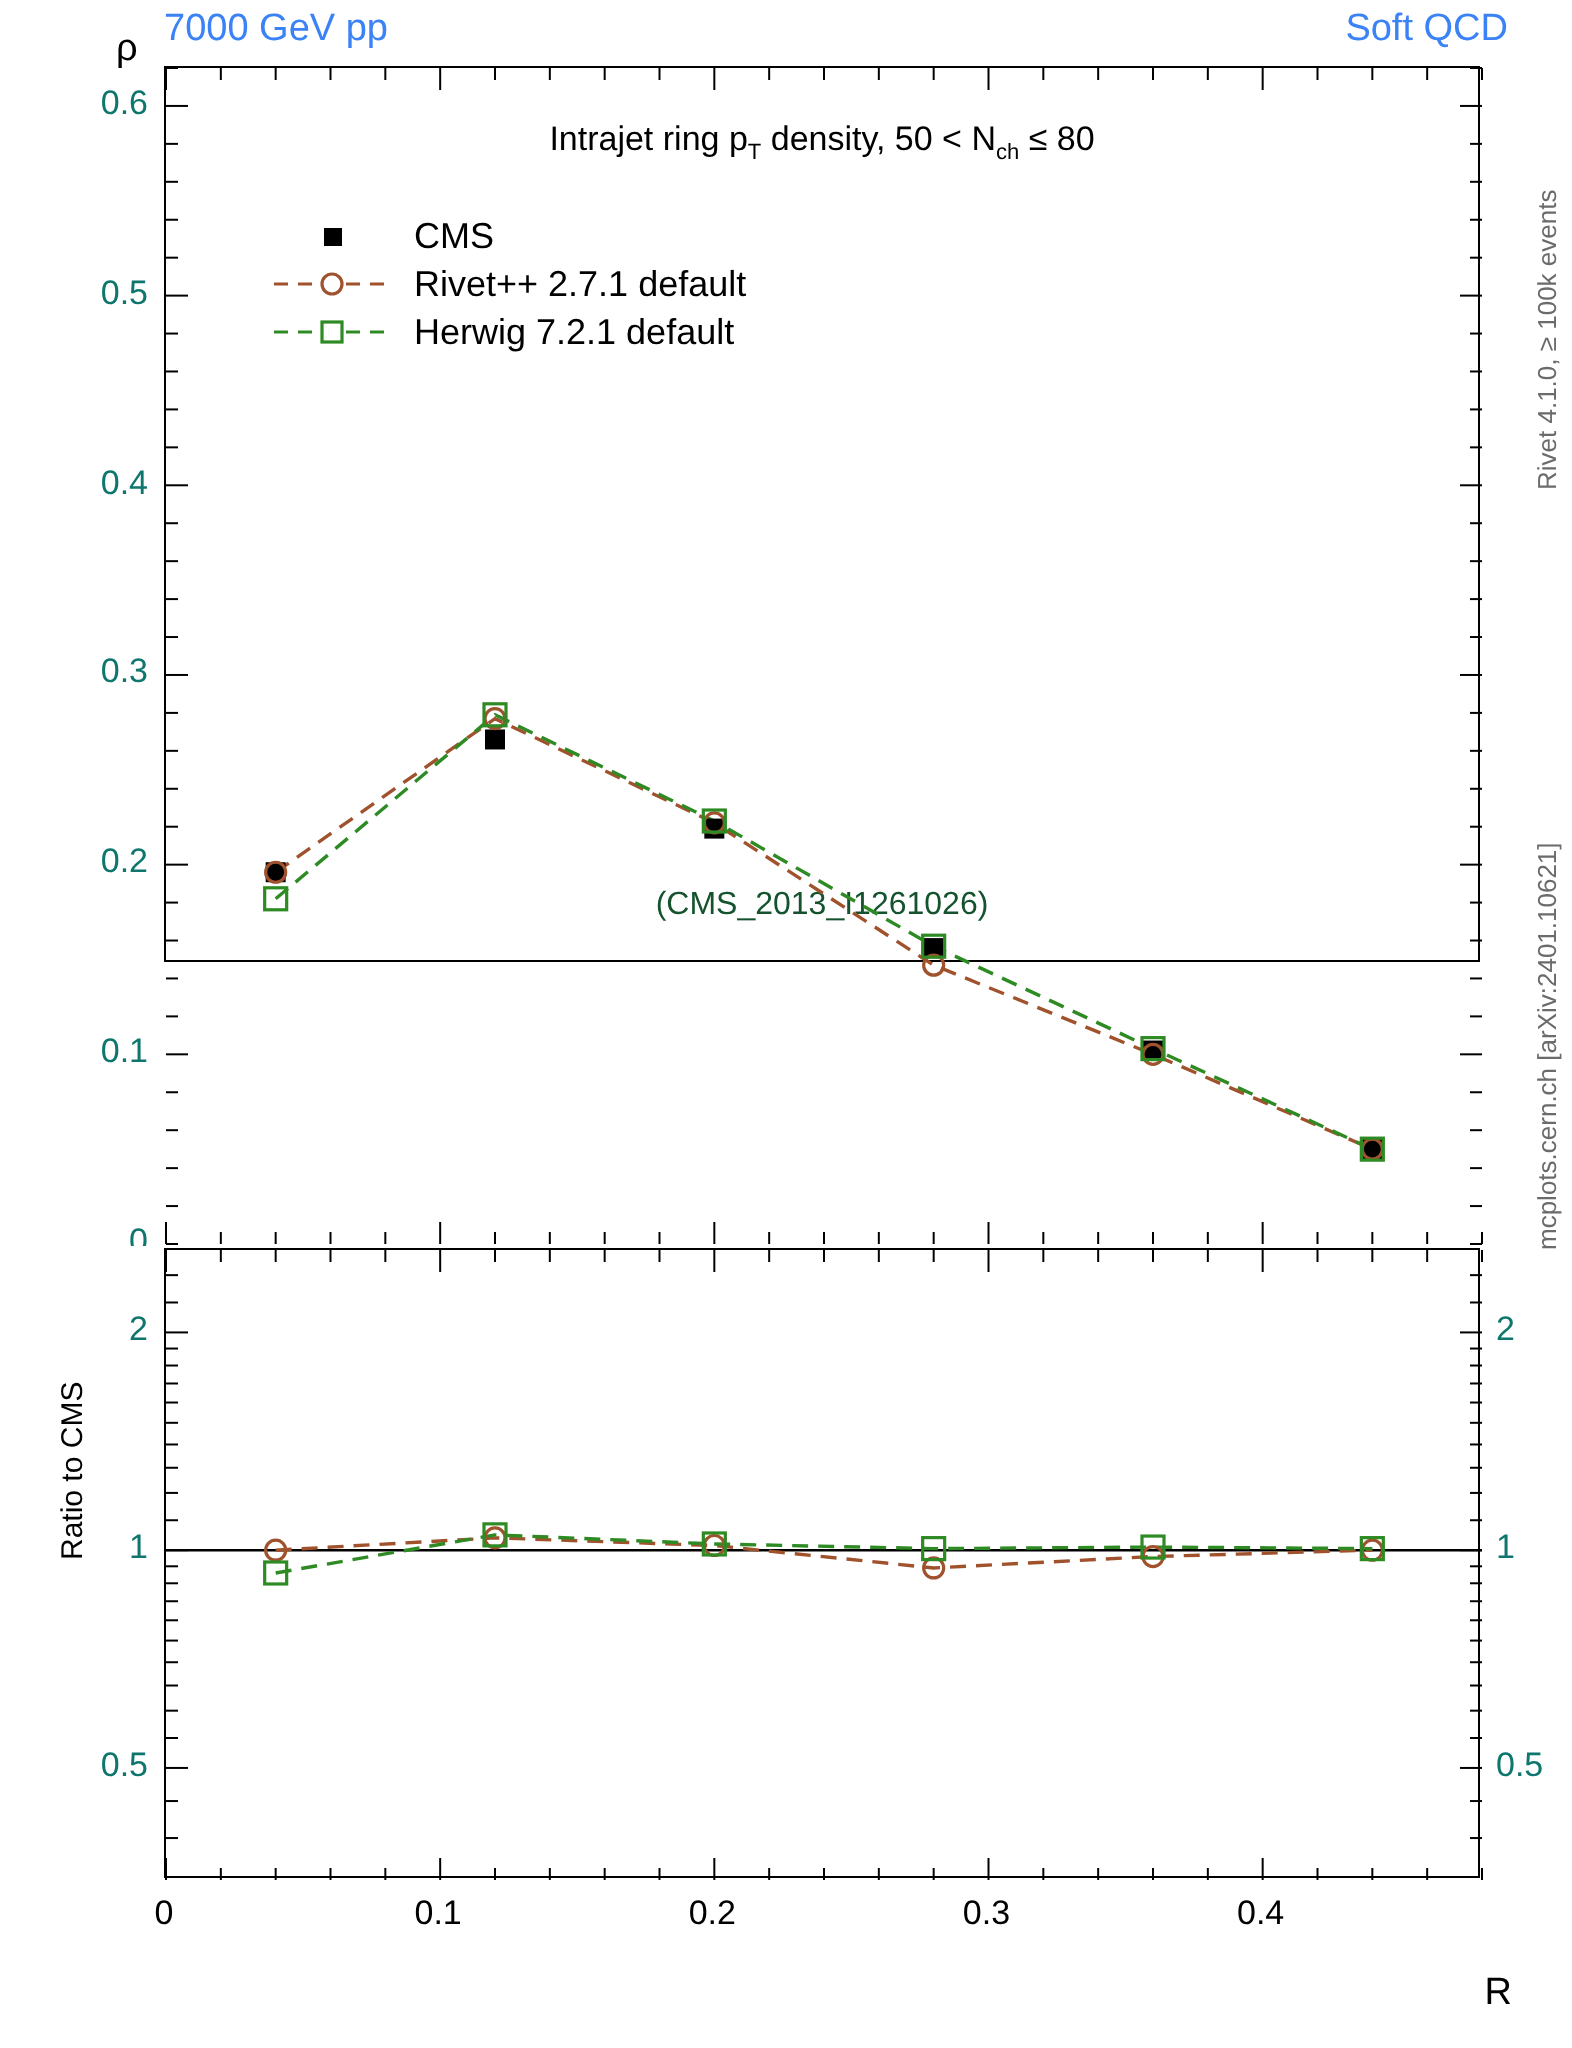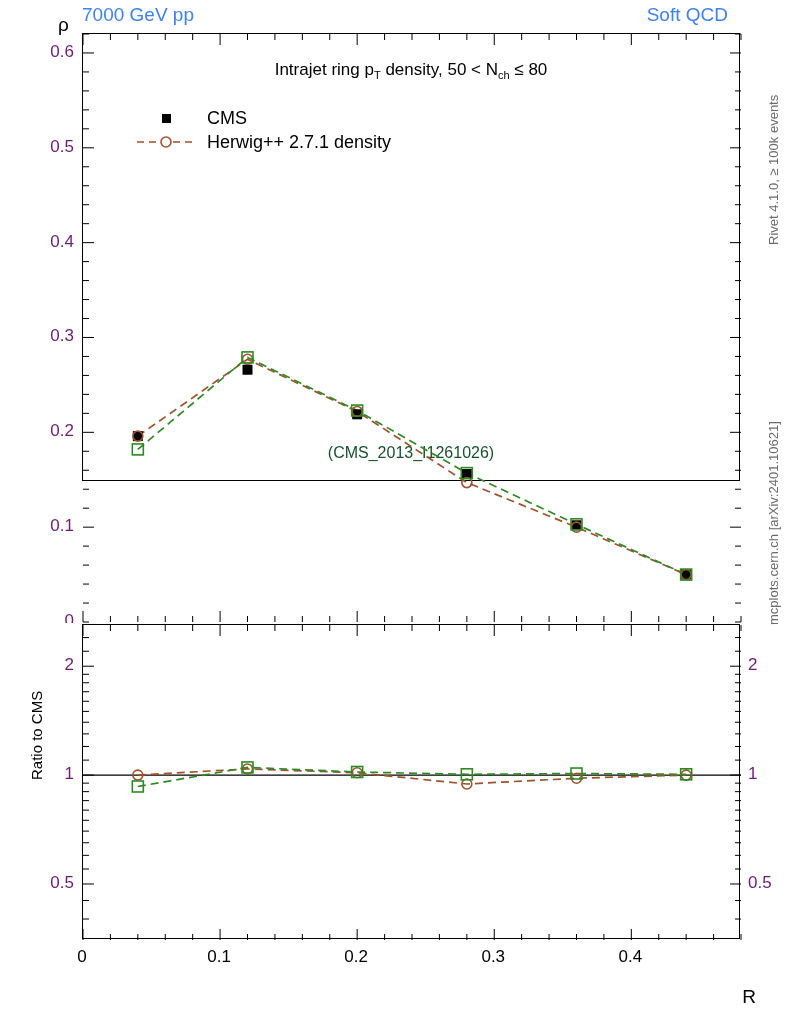--- a/index.html
+++ b/index.html
@@ -1,30 +1,30 @@
 <!DOCTYPE html>
 <html><head>
 <meta charset="utf-8">
 <style>
   html,body{margin:0;padding:0;background:#ffffff;}
   body{width:786px;height:1024px;font-family:"Liberation Sans",sans-serif;color:#000;}
   #root{position:relative;width:786px;height:1024px;overflow:hidden;}
 
   .hdr{position:absolute;font-size:19px;color:#3b82f6;}
   #hdr-left{left:82px;top:4px;}
-  #hdr-right{right:58px;top:4px;margin-left:42px;}
+  #hdr-right{right:32px;top:4px;margin-left:42px;}
 
   
   .rot{position:absolute;transform-origin:0 0;transform:rotate(-90deg);white-space:nowrap;color:#6b6b6b;font-size:13px;}
 
   
   #main{position:absolute;left:82px;top:33px;width:658px;height:448px;border:1px solid #000;box-sizing:border-box;background:#fff;}
   #ratio{position:absolute;left:82px;top:624px;width:658px;height:315px;border:1px solid #000;box-sizing:border-box;background:#fff;}
 
-  .ytick{position:absolute;right:6px;transform:translateY(-50%);font-size:17px;color:#701a75;text-align:right;}
+  .ytick{position:absolute;right:6px;transform:translateY(-50%);font-size:17px;color:#0f766e;text-align:right;}
   .xtick{position:absolute;transform:translateX(-50%);font-size:17px;color:#000;}
 
   svg{position:absolute;left:0;top:0;overflow:visible;}
 
   #title{position:absolute;left:50%;transform:translateX(-50%);top:26px;font-size:17px;white-space:nowrap;}
   #watermark{position:absolute;left:50%;transform:translateX(-50%);bottom:18px;font-size:16px;color:#14532d;white-space:nowrap;}
 
   
   #legend{position:absolute;left:52px;top:72px;font-size:18px;}
   .leg-row{display:flex;align-items:center;height:24px;}
@@ -67,21 +67,30 @@
         </span>
         <span class="leg-text">CMS</span>
       </div>
       <div class="leg-row">
         <span class="leg-mark">
           <svg width="66" height="18">
             <line x1="2" y1="9" x2="60" y2="9" stroke="#a0522d" stroke-width="1.6" stroke-dasharray="7,5"></line>
             <circle cx="31" cy="9" r="5" fill="#fff" stroke="#a0522d" stroke-width="1.6"></circle>
           </svg>
         </span>
-        <span class="leg-text">Herwig++ 2.7.1 density</span>
+        <span class="leg-text">Rivet++ 2.7.1 default</span>
+      </div>
+      <div class="leg-row">
+        <span class="leg-mark">
+          <svg width="66" height="18">
+            <line x1="2" y1="9" x2="60" y2="9" stroke="#2e8b24" stroke-width="1.6" stroke-dasharray="7,5"></line>
+            <rect x="26" y="4" width="10" height="10" fill="#fff" stroke="#2e8b24" stroke-width="1.6"></rect>
+          </svg>
+        </span>
+        <span class="leg-text">Herwig 7.2.1 default</span>
       </div>
     </div>
 
     <svg id="main-svg" width="658" height="588">
         <line x1="0" y1="588" x2="0" y2="577" stroke="#000" stroke-width="1"></line>
         <line x1="0" y1="0" x2="0" y2="11" stroke="#000" stroke-width="1"></line>
         <line x1="137.08333333333334" y1="588" x2="137.08333333333334" y2="577" stroke="#000" stroke-width="1"></line>
         <line x1="137.08333333333334" y1="0" x2="137.08333333333334" y2="11" stroke="#000" stroke-width="1"></line>
         <line x1="274.1666666666667" y1="588" x2="274.1666666666667" y2="577" stroke="#000" stroke-width="1"></line>
         <line x1="274.1666666666667" y1="0" x2="274.1666666666667" y2="11" stroke="#000" stroke-width="1"></line>

